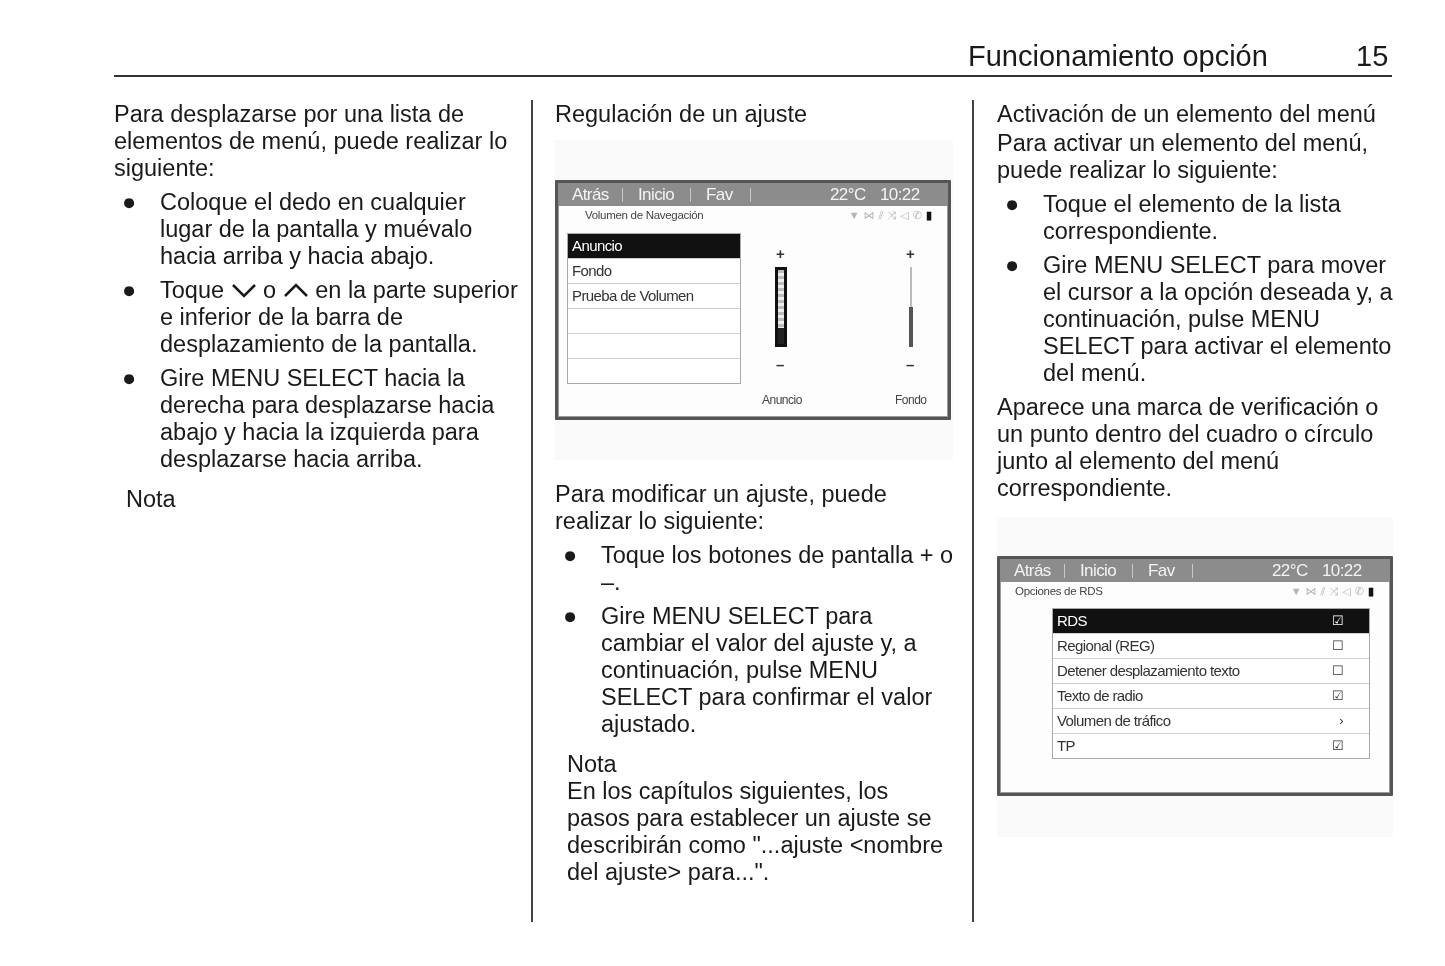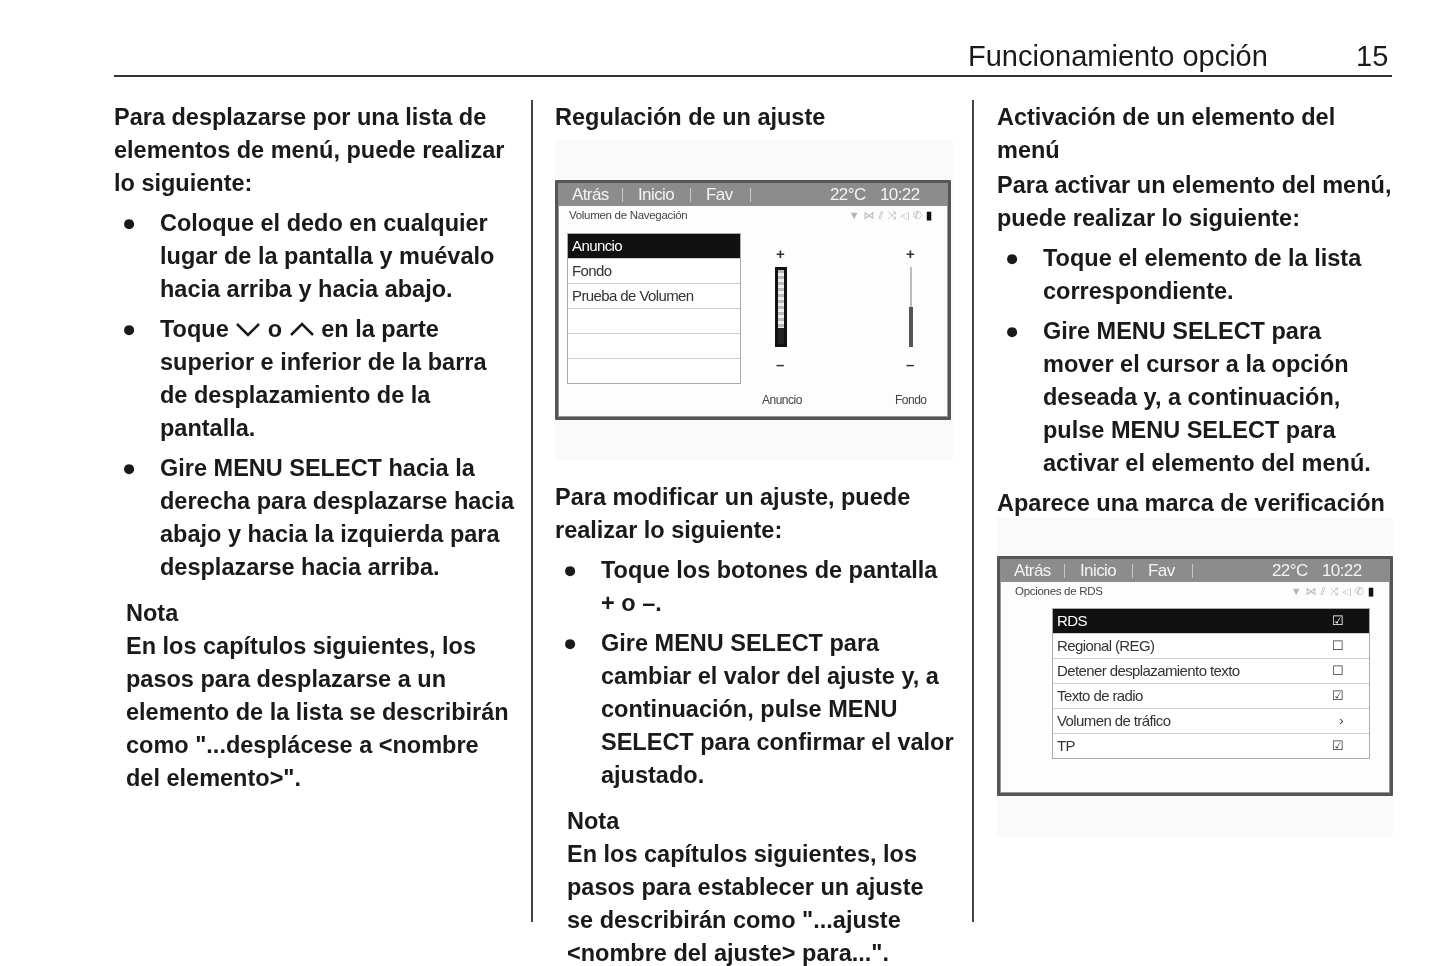--- a/index.html
+++ b/index.html
@@ -2,21 +2,21 @@
 <html><head>
 <meta charset="utf-8">
 <style>
   html, body { margin:0; padding:0; background:#ffffff; }
   body { width:1445px; height:966px; position:relative; overflow:hidden;
          font-family:"Liberation Sans", sans-serif; color:#1a1a1a; }
   .hdr-title { position:absolute; left:968px; top:40px; font-size:29px; }
   .hdr-page  { position:absolute; left:1356px; top:40px; font-size:29px; }
   .hdr-rule  { position:absolute; left:114px; top:75px; width:1278px; height:2px; background:#333; }
   .vrule { position:absolute; top:100px; width:2px; height:822px; background:#444; }
-  .col { position:absolute; font-size:23.5px; line-height:33px;font-weight:bold; }
+  .col { position:absolute; font-size:23.5px; line-height:27px; }
   .col p { margin:0; }
   .col ul { list-style:none; margin:0; padding:0; }
   .col li { position:relative; padding-left:46px; margin-top:7px; }
   .col li .bul { position:absolute; left:8px; top:0; }
   .nota { padding-left:12px; margin-top:13px; }
   .heading { margin:0; }
   .chev { display:inline-block; width:26px; height:16px; vertical-align:0px; }
 
   
   .shot-bg { position:absolute; background:#fafafa; }
@@ -67,41 +67,40 @@
         </svg>
       <span>o</span>
       <svg class="chev" viewBox="0 0 26 16">
           <polyline points="2,14 13,3 24,14" fill="none" stroke="#1a1a1a" stroke-width="2.5"></polyline>
         </svg>
       <span>en la parte superior e inferior de la barra de desplazamiento de la pantalla.</span></li>
     <li><span class="bul">●</span><span>Gire MENU SELECT hacia la derecha para desplazarse hacia abajo y hacia la izquierda para desplazarse hacia arriba.</span></li>
   </ul>
   <div class="nota">
     <div>Nota</div>
-    <div>En los capítulos siguientes, los pasos para desplazarse a un elemento de la lista se describirán como "...desplácese a &lt;nombre del elemento&gt;".</div>
   </div>
 </div>
 
 <div class="col" style="left:555px; top:101px; width:400px;">
   <p class="heading">Regulación de un ajuste</p>
 </div>
 
 <div class="shot-bg" style="left:555px; top:140px; width:398px; height:320px;"></div>
 <div class="screen" style="left:555px; top:180px; width:390px; height:234px;">
   <div class="topbar">
     <span style="left:14px">Atrás</span>
     <span class="sep" style="left:64px"></span>
     <span style="left:80px">Inicio</span>
     <span class="sep" style="left:132px"></span>
     <span style="left:148px">Fav</span>
     <span class="sep" style="left:192px"></span>
     <span style="left:272px">22°C</span>
     <span style="left:322px">10:22</span>
   </div>
-  <div class="sub" style="left:11px">Volumen de Navegación</div>
+  <div class="sub" style="left:27px">Volumen de Navegación</div>
   <div class="icons">
     <span>▼</span><span>⋈</span><span>⫽</span><span>⤨</span><span>◁</span><span>✆</span><b>▮</b>
   </div>
   <div class="list" style="left:9px; top:50px; width:172px;">
     <div class="row sel">Anuncio</div>
     <div class="row">Fondo</div>
     <div class="row">Prueba de Volumen</div>
     <div class="row"></div>
     <div class="row"></div>
     <div class="row" style="border-bottom:none"></div>

